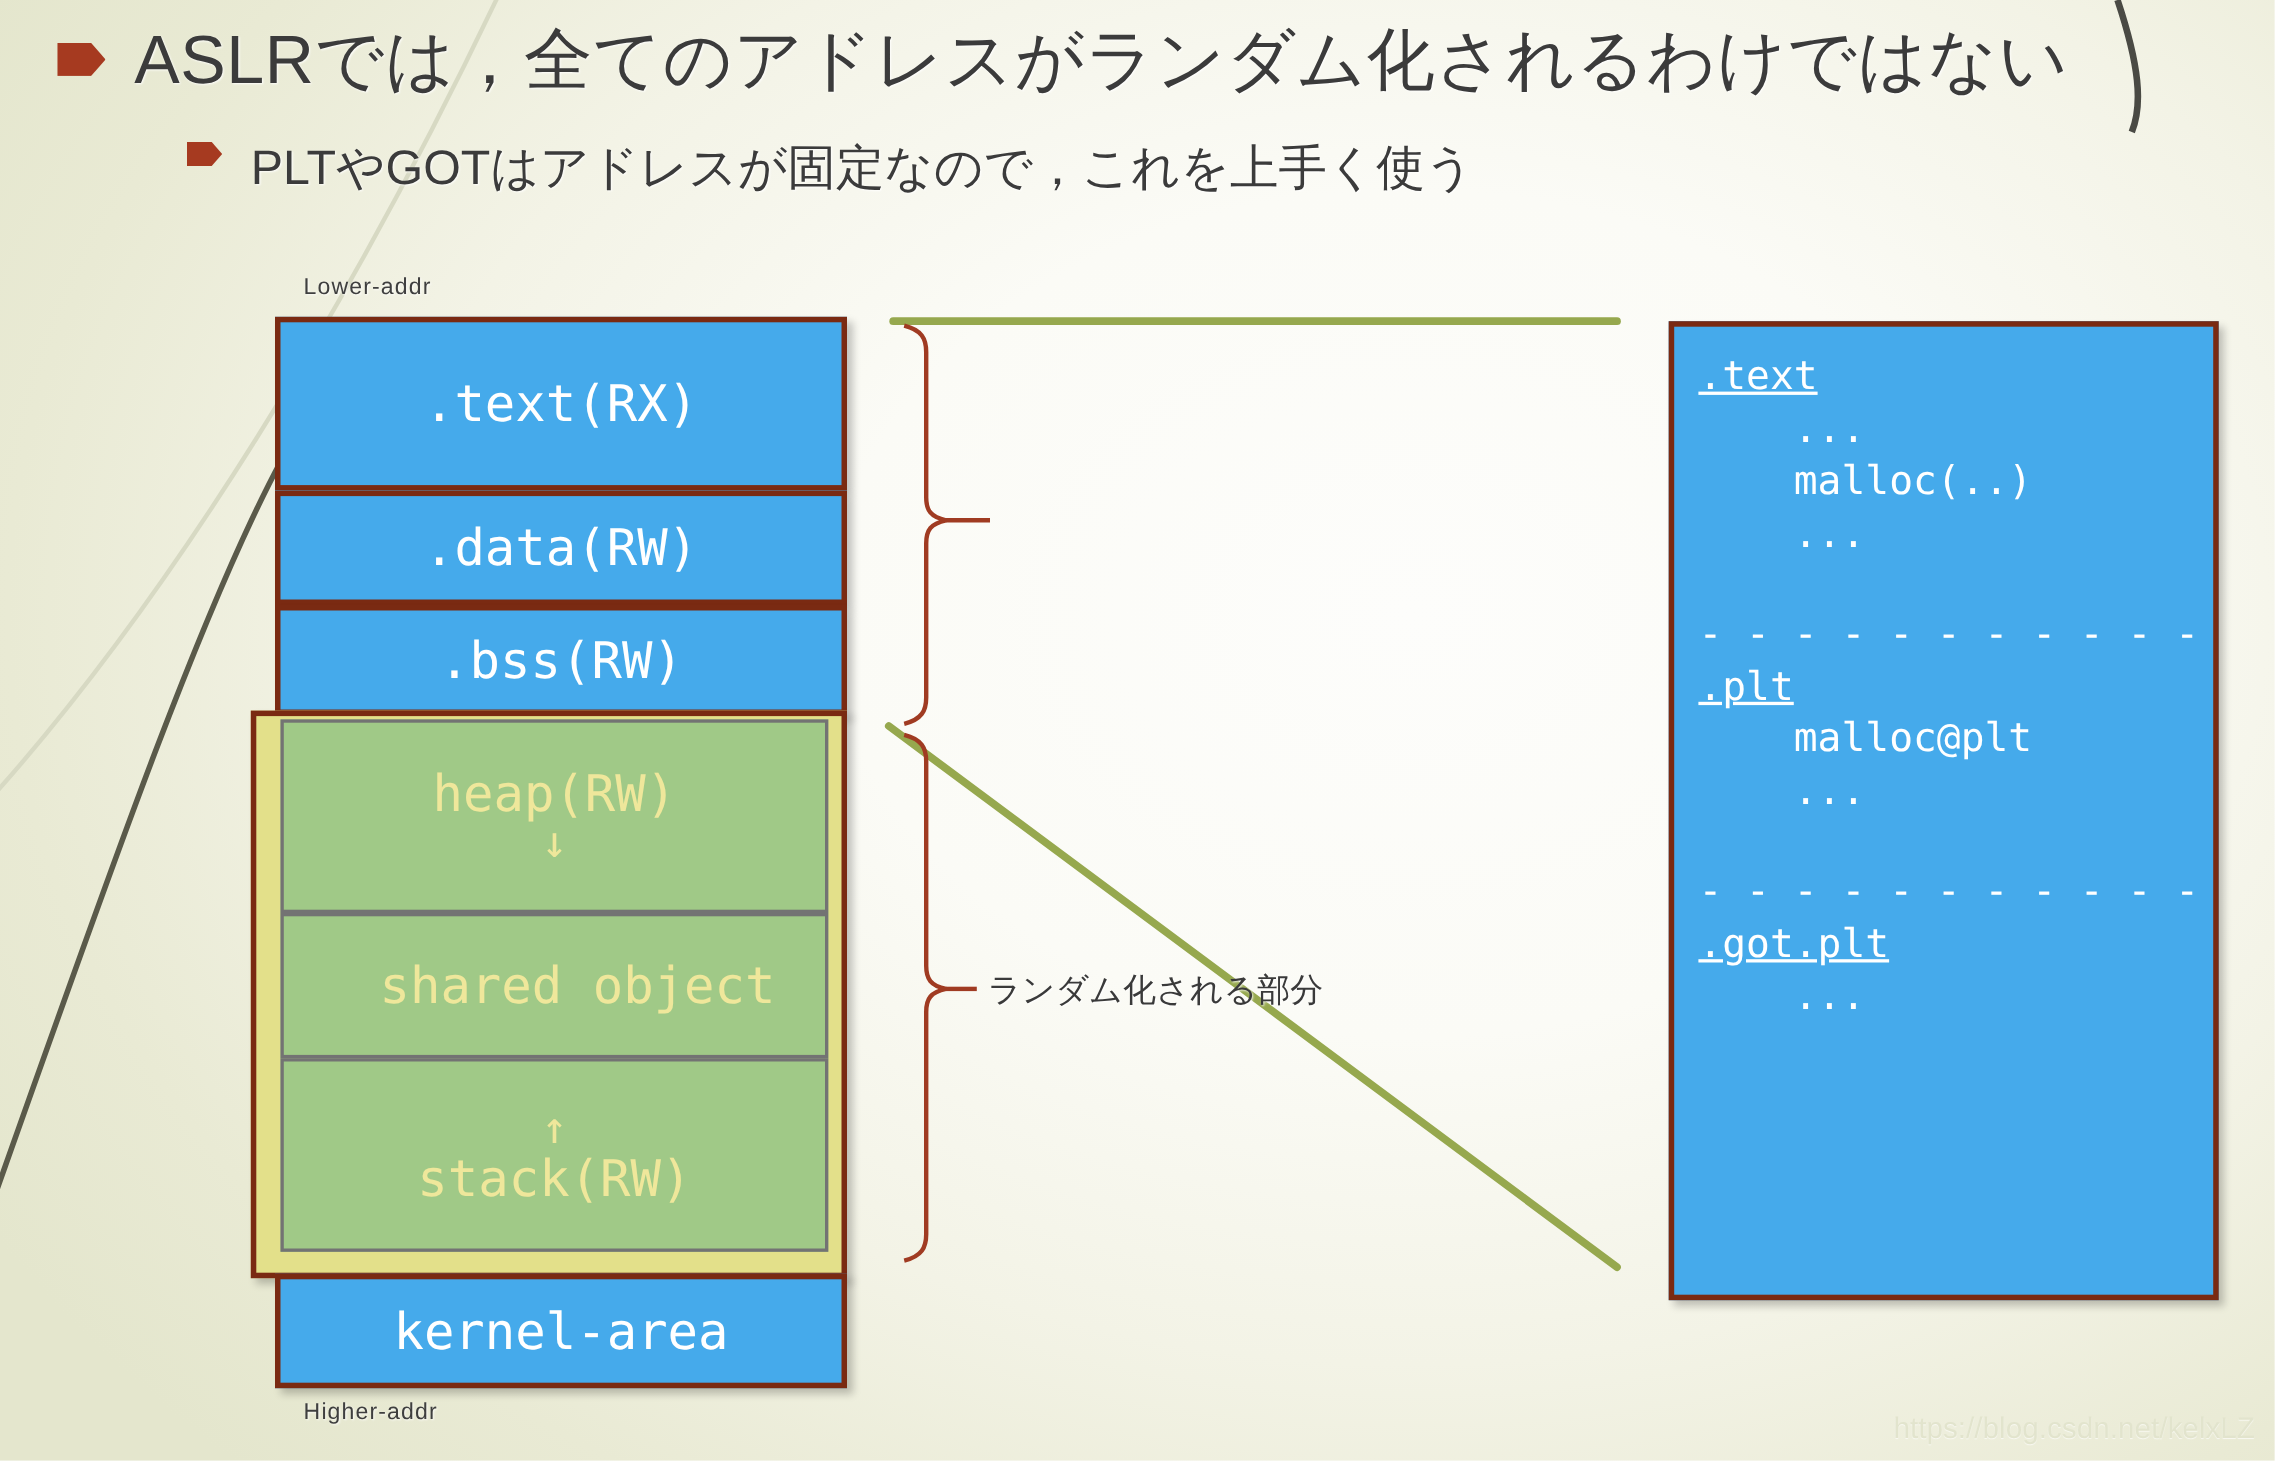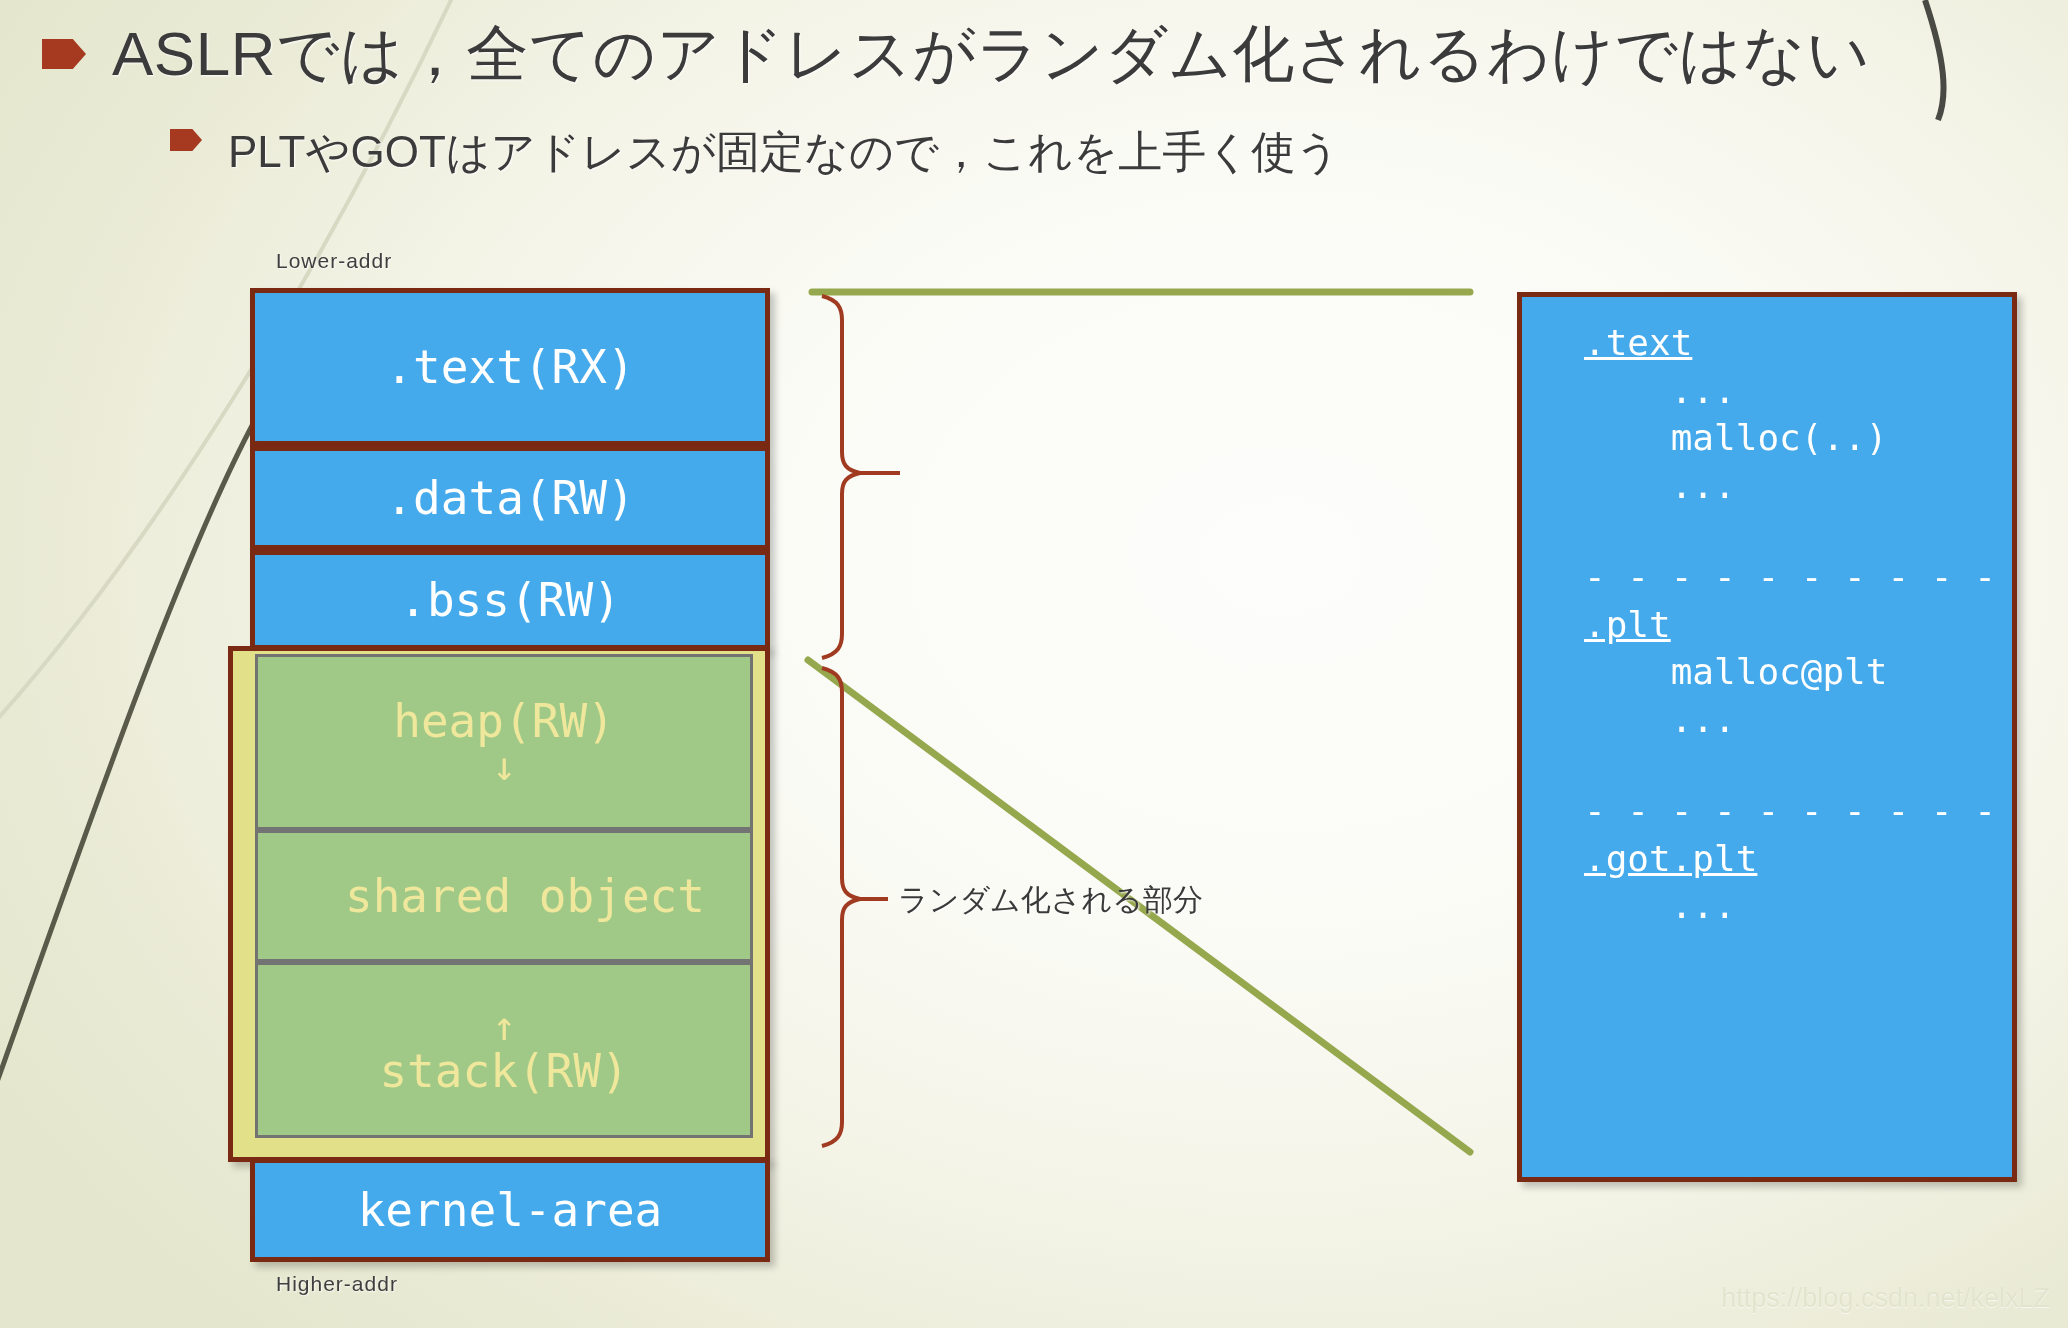--- a/index.html
+++ b/index.html
@@ -37,21 +37,21 @@
     margin-right: 26px;
   }
   .pent.lvl1 {
     width: 44px; height: 30px;
     clip-path: polygon(0 0, 70% 0, 100% 50%, 70% 100%, 0 100%);
   }
   .pent.lvl2 {
     width: 32px; height: 22px;
     clip-path: polygon(0 0, 70% 0, 100% 50%, 70% 100%, 0 100%);
   }
-  #title-row { left: 42px; top: 12px; }
+  #title-row { left: 52px; top: 12px; }
   #title-text {
     font-size: 62px;
     color: #3b3b3b;
     letter-spacing: 0.5px;
     white-space: nowrap;
     text-shadow: 1px 1px 2px rgba(255,255,255,0.9);
   }
   #subtitle-row { left: 170px; top: 98px; }
   #subtitle-text {
     font-size: 44px;
@@ -142,21 +142,21 @@
     background: #45AAEB;
     border: 5px solid #7A2A12;
     box-shadow: 5px 5px 7px rgba(0,0,0,0.22);
     color: #ffffff;
     font-family: "DejaVu Sans Mono", "Liberation Mono", monospace;
     font-size: 36px;
     padding: 22px 0 0 22px;
     line-height: 1.32;
     overflow: hidden;
   }
-  .code-line { white-space: pre; margin-left: 40px; }
+  .code-line { white-space: pre; }
   .code-sec { text-decoration: underline; }
   .code-sep { letter-spacing: 0px; }
   .code-gap { height: 44px; }
 
   
   #annot-layer {
     position: absolute;
     left: 0; top: 0;
     width: 2068px; height: 1328px;
     pointer-events: none;

